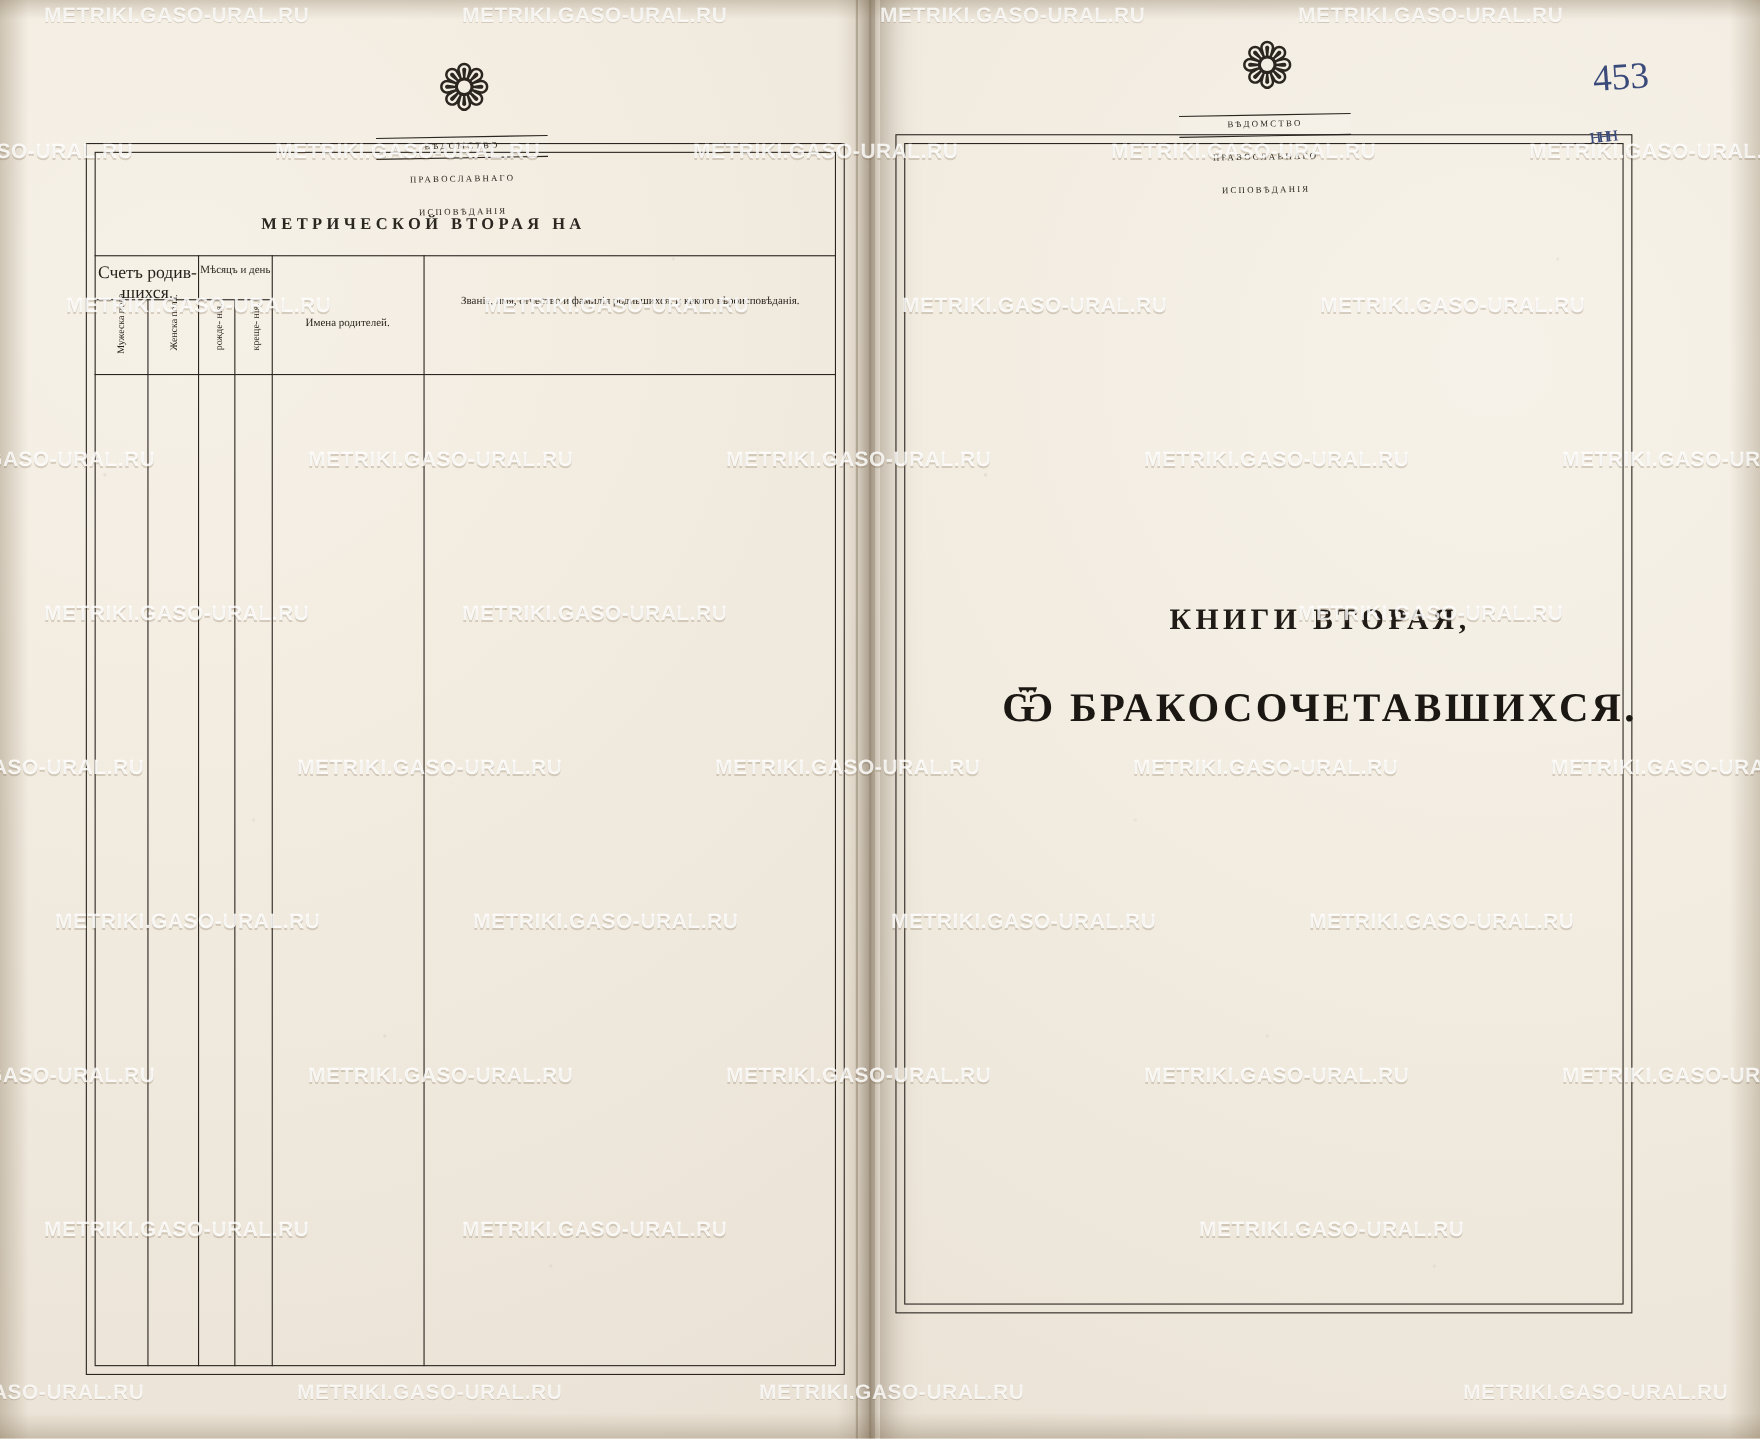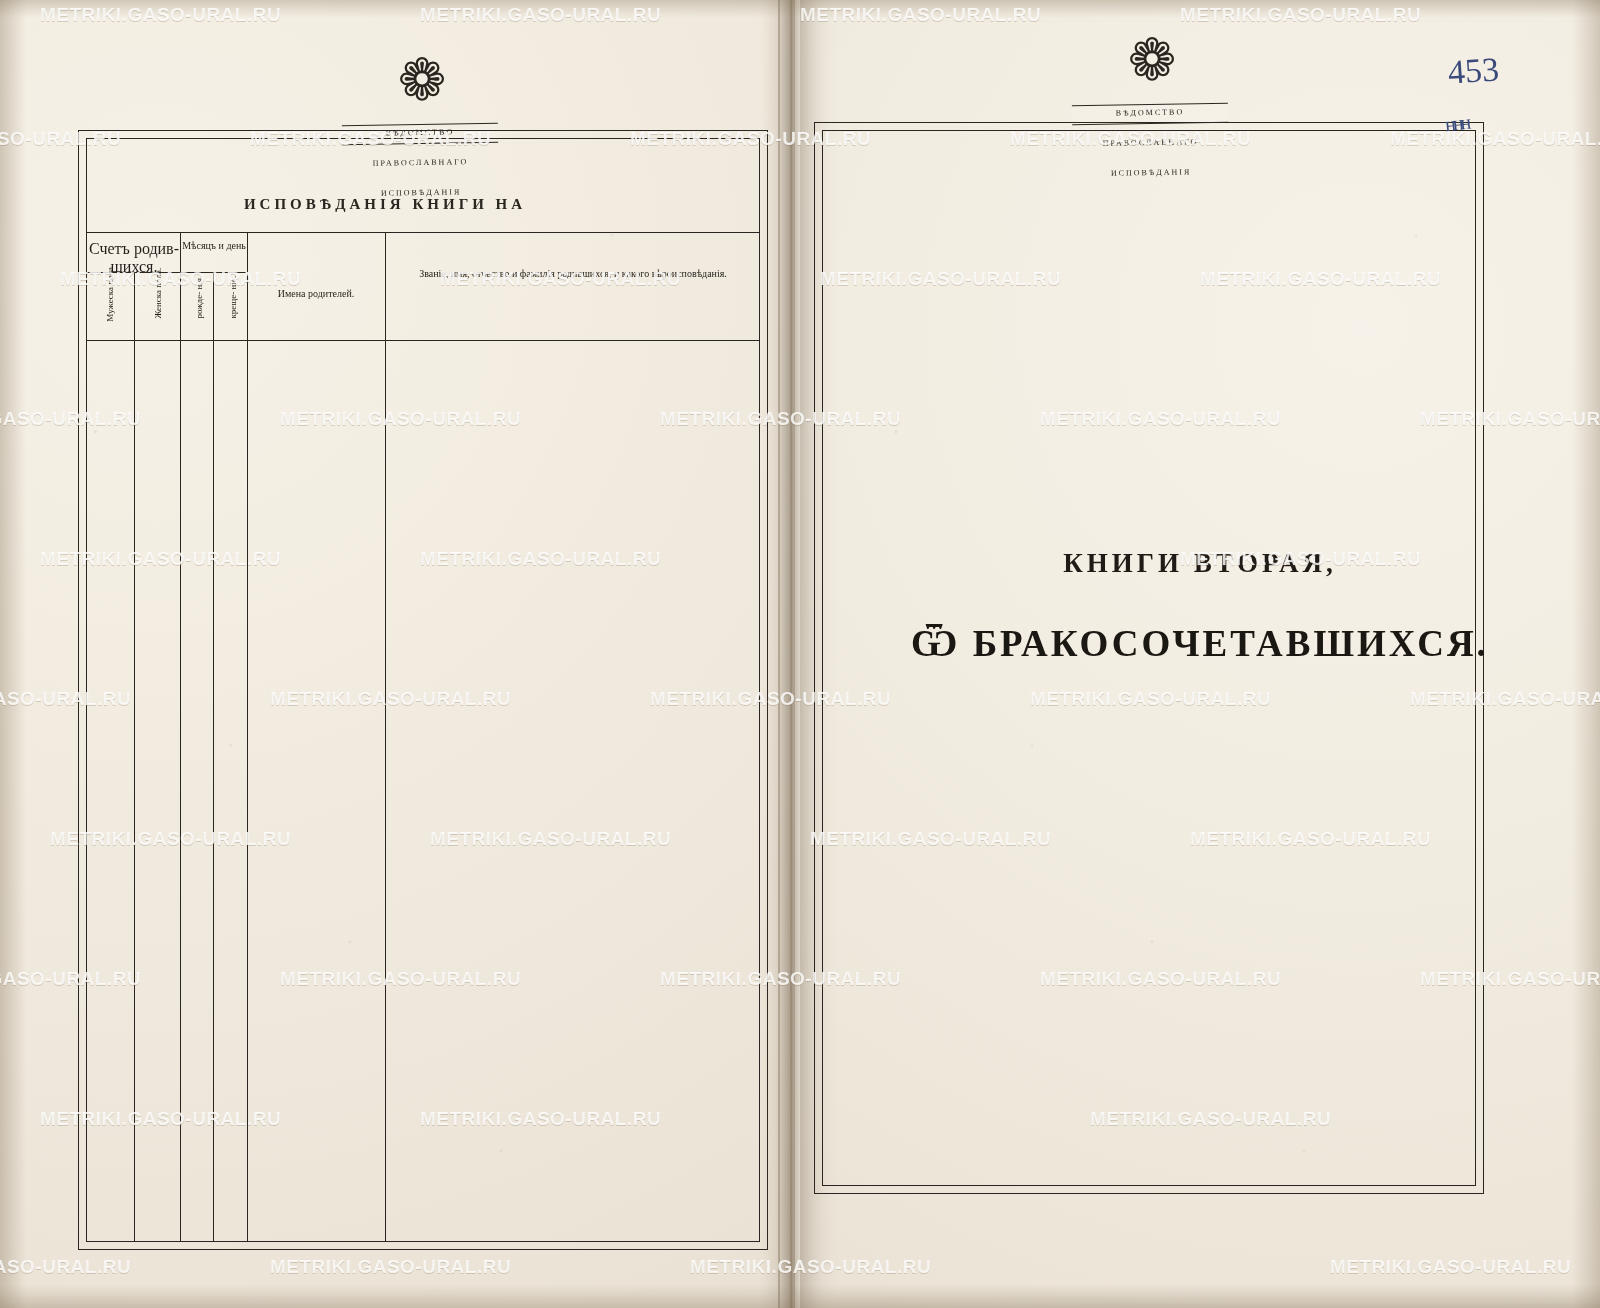--- a/index.html
+++ b/index.html
@@ -252,21 +252,21 @@
       <span class="bird">❁</span>
       <div class="ribbon">
         <div class="ribbon-band"></div>
         <div class="ribbon-text">ВѢДОМСТВО ПРАВОСЛАВНАГО ИСПОВѢДАНІЯ</div>
       </div>
     </div>
 
     <div class="frame" style="left: 78px; top: 130px; width: 690px; height: 1120px;"></div>
     <div class="frame-inner" style="left: 86px; top: 138px; width: 674px; height: 1104px;"></div>
 
-    <div class="hdr-title">ИСПОВѢДАНІЯ КНИГИ НА</div>
+    <div class="hdr-title">МЕТРИЧЕСКОЙ ВТОРАЯ НА</div>
 
     <div class="tbl-line-h" style="left: 86px; top: 232px; width: 674px;"></div>
     <div class="tbl-line-h" style="left: 86px; top: 272px; width: 160px;"></div>
     <div class="tbl-line-h" style="left: 86px; top: 340px; width: 674px;"></div>
 
     <div class="tbl-line-v" style="left: 134px; top: 272px; height: 970px;"></div>
     <div class="tbl-line-v" style="left: 180px; top: 232px; height: 1010px;"></div>
     <div class="tbl-line-v" style="left: 213px; top: 272px; height: 970px;"></div>
     <div class="tbl-line-v" style="left: 247px; top: 232px; height: 1010px;"></div>
     <div class="tbl-line-v" style="left: 385px; top: 232px; height: 1010px;"></div>

